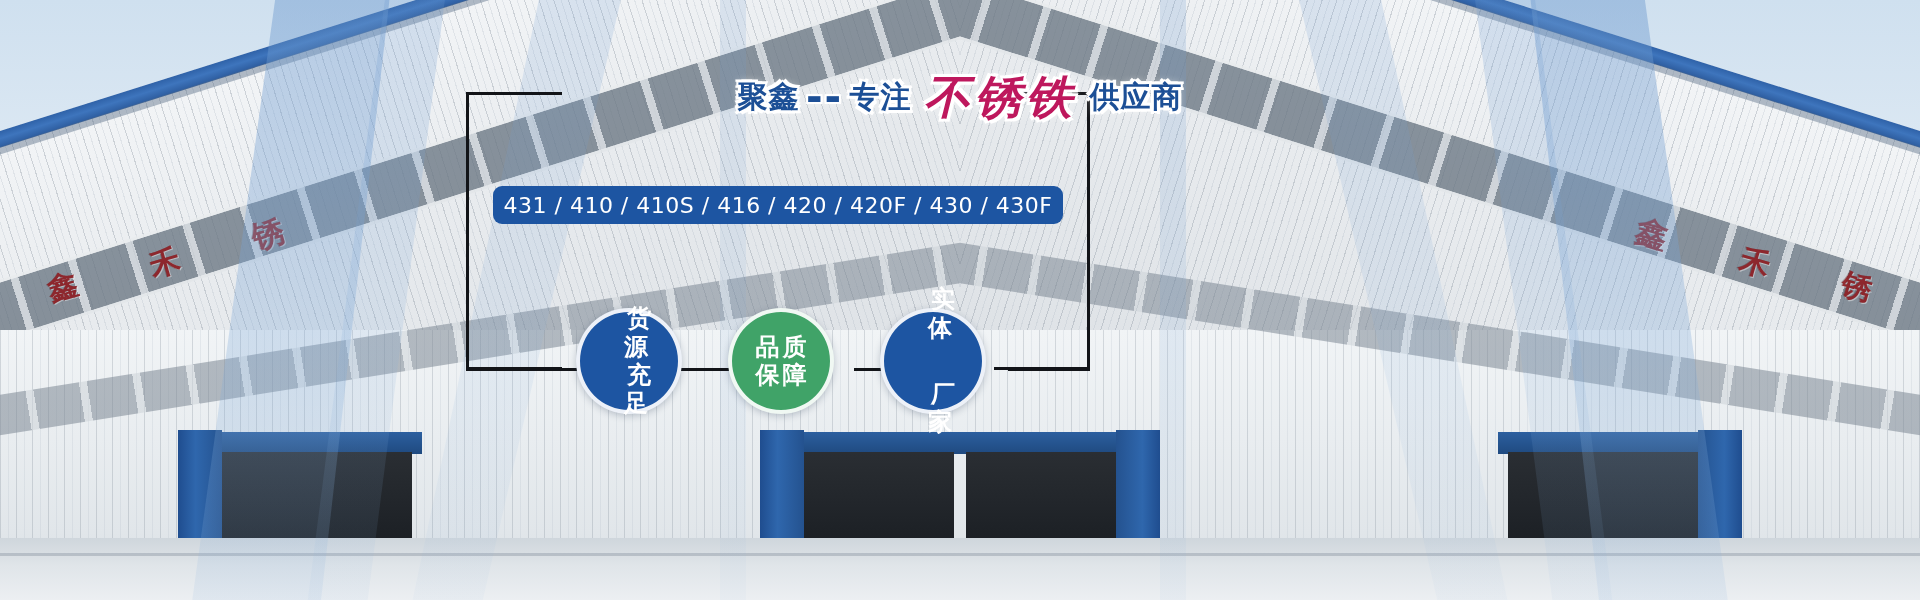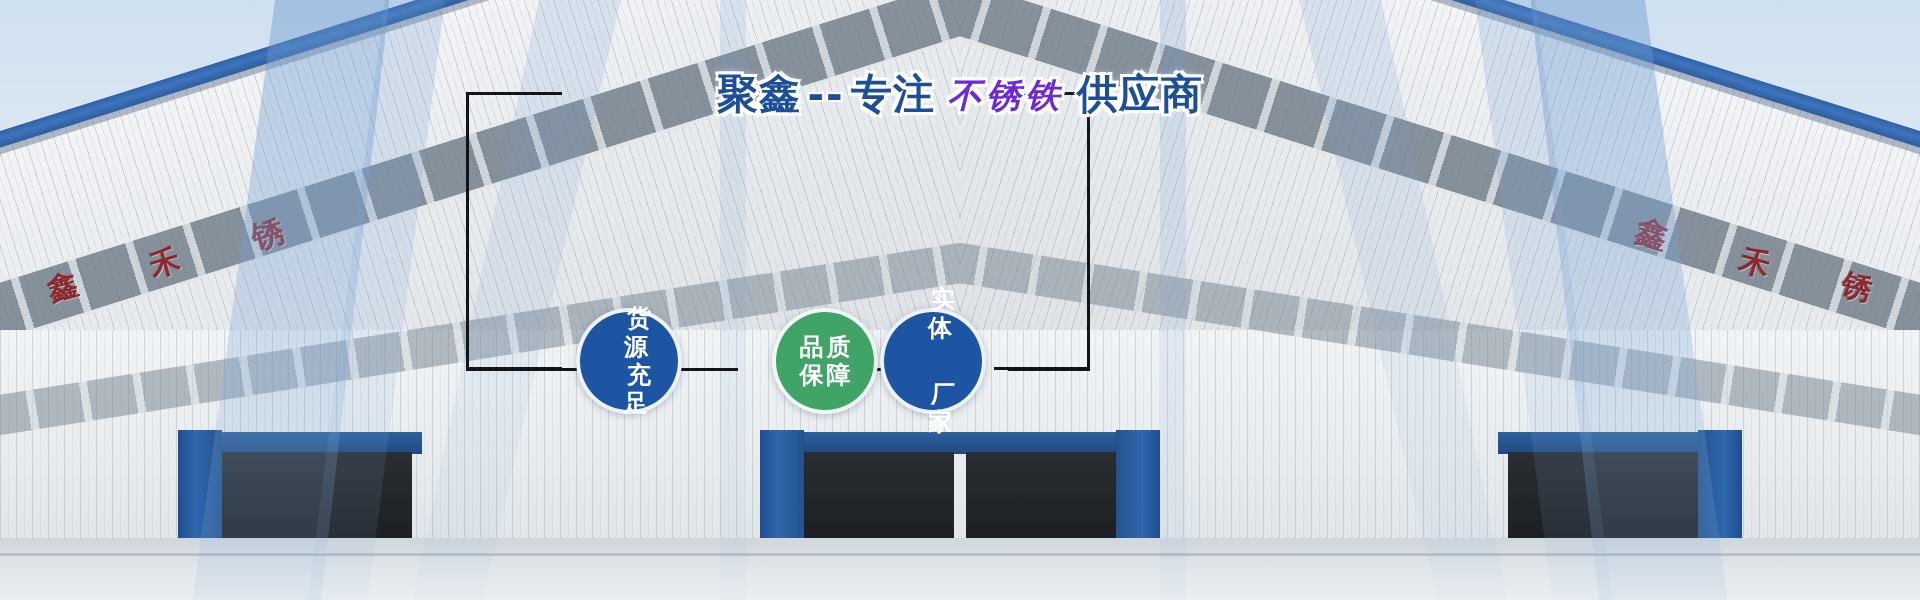--- a/index.html
+++ b/index.html
@@ -253,21 +253,21 @@
     text-align: center;
     white-space: nowrap;
     line-height: 1;
     z-index: 6;
   }
   .headline span { display: inline-block; vertical-align: middle; }
 
   .hl-blue {
     font-family: "DejaVu Sans", sans-serif;
     font-weight: bold;
-    font-size: 41px;
+    font-size: 30px;
     color: #1c4f96;
     letter-spacing: 1px;
     text-shadow:
       2px 0 0 #fff, -2px 0 0 #fff, 0 2px 0 #fff, 0 -2px 0 #fff,
       2px 2px 0 #fff, -2px 2px 0 #fff, 2px -2px 0 #fff, -2px -2px 0 #fff,
       3px 3px 0 #fff, -3px 3px 0 #fff, 3px -3px 0 #fff, -3px -3px 0 #fff,
       0 0 9px rgba(255,255,255,.95);
   }
   .hl-dash {
     font-family: "DejaVu Sans", sans-serif;
@@ -278,22 +278,22 @@
     padding: 0 2px;
     text-shadow:
       2px 0 0 #fff, -2px 0 0 #fff, 0 2px 0 #fff, 0 -2px 0 #fff,
       2px 2px 0 #fff, -2px 2px 0 #fff, 2px -2px 0 #fff, -2px -2px 0 #fff,
       0 0 8px rgba(255,255,255,.9);
   }
   .hl-green {
     font-family: "DejaVu Serif", "Liberation Serif", serif;
     font-weight: bold;
     font-style: italic;
-    font-size: 34px;
-    color: #6d28d9;
+    font-size: 46px;
+    color: #be185d;
     letter-spacing: 5px;
     padding: 0 8px;
     text-shadow:
       2px 0 0 #fff, -2px 0 0 #fff, 0 2px 0 #fff, 0 -2px 0 #fff,
       2px 2px 0 #fff, -2px 2px 0 #fff, 2px -2px 0 #fff, -2px -2px 0 #fff,
       3px 3px 0 #fff, -3px 3px 0 #fff, 3px -3px 0 #fff, -3px -3px 0 #fff,
       0 0 10px rgba(255,255,255,.95);
   }
 
   
@@ -365,21 +365,21 @@
     line-height: 1.18;
     letter-spacing: 3px;
     text-indent: 3px;
     box-shadow: 0 2px 7px rgba(30,50,80,.25);
   }
   .circle .ln { display: block; }
   .c-blue  { background: #1d55a2; padding-left: 44px; }
   .c-green { background: #40a368; }
 
   .circle.pos1 { left: 110px; }
-  .circle.pos2 { left: 262px; margin-left: 44px; }
+  .circle.pos2 { left: 262px; }
   .circle.pos3 { left: 414px; gap: 38px; }
 </style>
 </head>
 <body>
 
 <div class="banner">
 
   <div class="sky"></div>
 
   <div class="bld-wrap">
@@ -464,20 +464,23 @@
   </div>
 
   <div class="headline">
     <span class="hl-blue">聚鑫</span>
     <span class="hl-dash">--</span>
     <span class="hl-blue">专注</span>
     <span class="hl-green">不锈铁</span>
     <span class="hl-blue">供应商</span>
   </div>
 
+  <div class="pill pill-blue">
+    <span>431 / 410 / 410S / 416 / 420 / 420F / 430 / 430F</span>
+  </div>
 
   <div class="circles">
     <span class="connector c1"></span>
     <span class="connector c2"></span>
     <span class="connector c3"></span>
     <span class="connector c4"></span>
 
     <div class="circle c-blue pos1">
       <span class="ln">货源</span>
       <span class="ln">充足</span>

